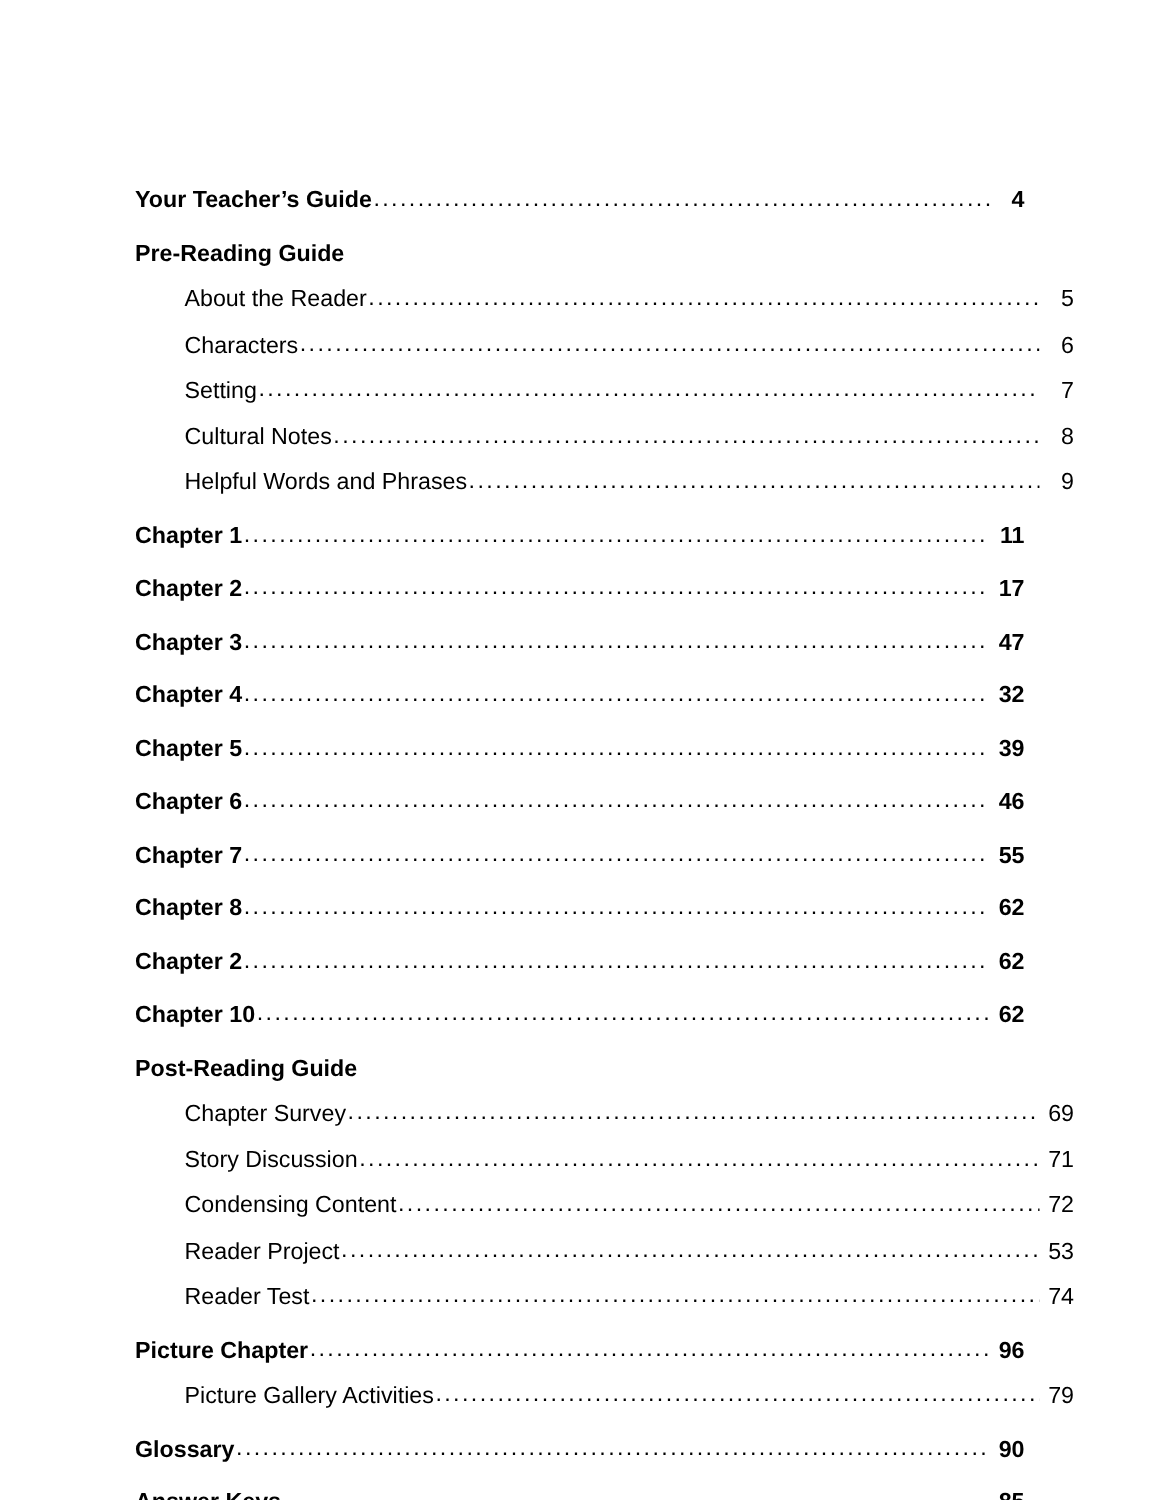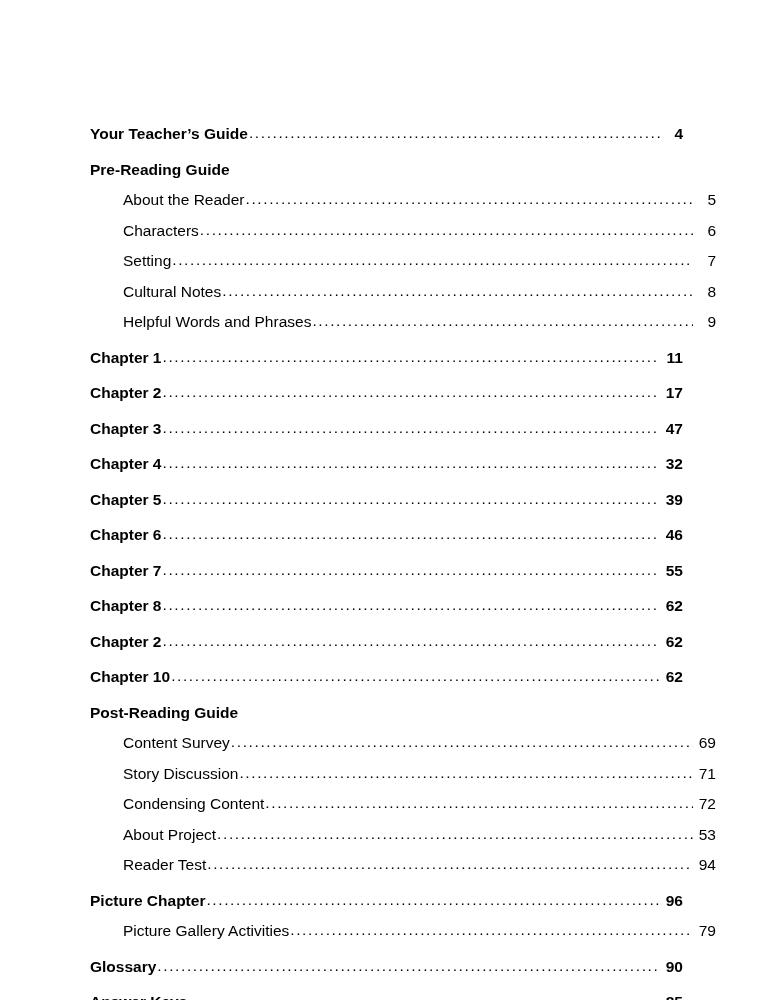--- a/index.html
+++ b/index.html
@@ -173,43 +173,43 @@
         <span class="entry-label">Chapter 10</span>
         <span class="dots">..............................................................................................................................................................................................................................................................................................</span>
         <span class="entry-page">62</span>
       </li>
       <li class="toc-entry level-1 nodots">
         <span class="entry-label">Post-Reading Guide</span>
         <span class="dots">..............................................................................................................................................................................................................................................................................................</span>
         <span class="entry-page"></span>
       </li>
       <li class="toc-entry level-2">
-        <span class="entry-label">Content Survey</span>
+        <span class="entry-label">Chapter Survey</span>
         <span class="dots">..............................................................................................................................................................................................................................................................................................</span>
         <span class="entry-page">69</span>
       </li>
       <li class="toc-entry level-2">
         <span class="entry-label">Story Discussion</span>
         <span class="dots">..............................................................................................................................................................................................................................................................................................</span>
         <span class="entry-page">71</span>
       </li>
       <li class="toc-entry level-2">
         <span class="entry-label">Condensing Content</span>
         <span class="dots">..............................................................................................................................................................................................................................................................................................</span>
         <span class="entry-page">72</span>
       </li>
       <li class="toc-entry level-2">
-        <span class="entry-label">About Project</span>
+        <span class="entry-label">Reader Project</span>
         <span class="dots">..............................................................................................................................................................................................................................................................................................</span>
         <span class="entry-page">53</span>
       </li>
       <li class="toc-entry level-2">
         <span class="entry-label">Reader Test</span>
         <span class="dots">..............................................................................................................................................................................................................................................................................................</span>
-        <span class="entry-page">94</span>
+        <span class="entry-page">74</span>
       </li>
       <li class="toc-entry level-1">
         <span class="entry-label">Picture Chapter</span>
         <span class="dots">..............................................................................................................................................................................................................................................................................................</span>
         <span class="entry-page">96</span>
       </li>
       <li class="toc-entry level-2">
         <span class="entry-label">Picture Gallery Activities</span>
         <span class="dots">..............................................................................................................................................................................................................................................................................................</span>
         <span class="entry-page">79</span>

